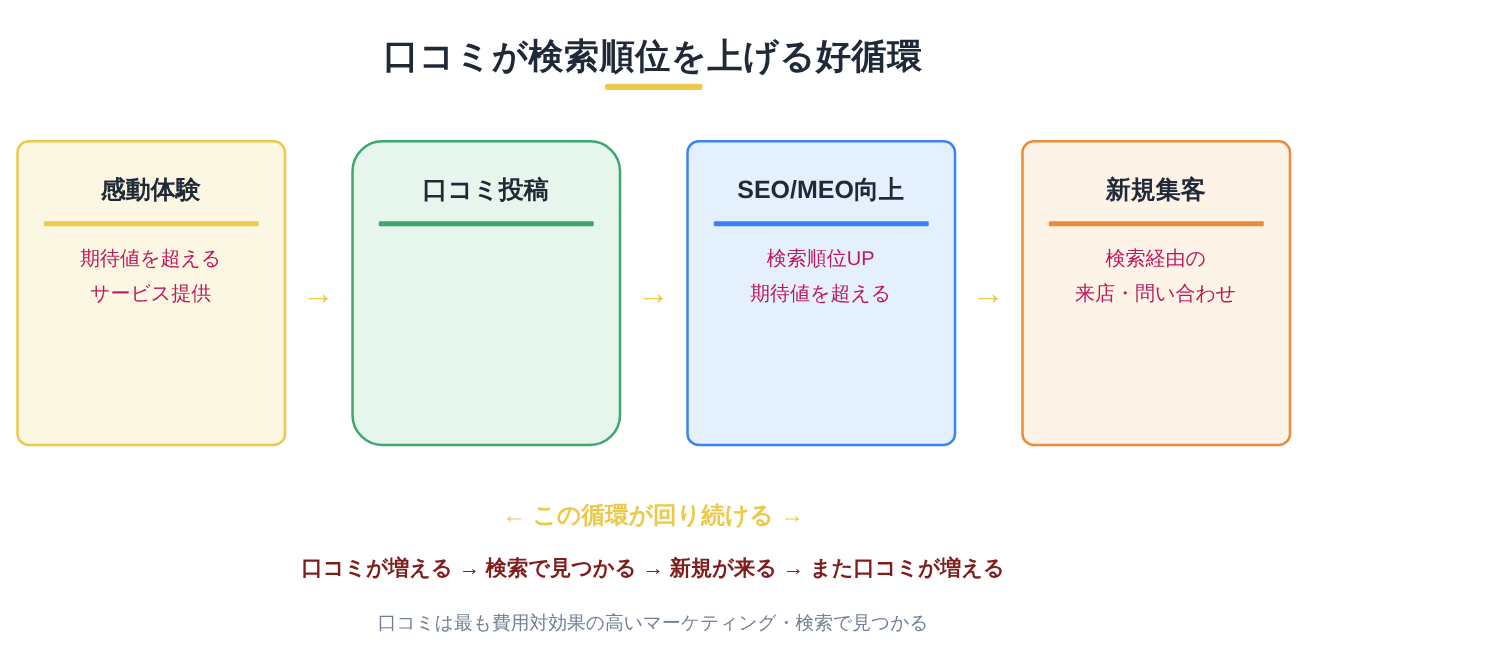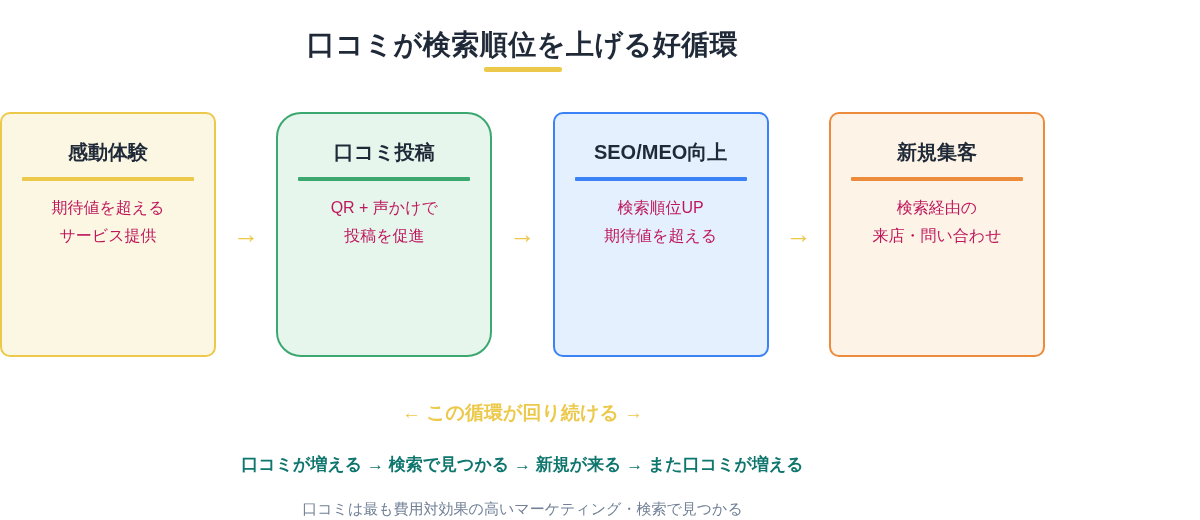--- a/index.html
+++ b/index.html
@@ -22,21 +22,21 @@
     letter-spacing: 0.5px;
   }
   .title-underline {
     width: 78px;
     height: 5px;
     margin: 7px auto 0;
     border-radius: 2px;
   }
   .flow {
     display: flex;
-    justify-content: space-between;
+    justify-content: center;
     align-items: stretch;
     margin-top: 40px;
   }
   .step {
     width: 216px;
     height: 245px;
     box-sizing: border-box;
     border: 2px solid;
     border-radius: 10px;
     padding-top: 26px;
@@ -69,26 +69,26 @@
     font-weight: normal;
   }
   .cycle-note {
     margin-top: 45px;
     text-align: center;
     font-size: 19px;
     line-height: 22px;
     font-weight: bold;
   }
   .chain {
-    margin-top: 31px;
+    margin-top: 21px;
     text-align: center;
     font-size: 17px;
     line-height: 20px;
     font-weight: bold;
-    color: #0f766e;
+    color: #7f1d1d;
   }
   .caption {
     margin-top: 25px;
     text-align: center;
     font-size: 15px;
     line-height: 17px;
     color: #718096;
   }
 </style>
 </head>
@@ -108,24 +108,20 @@
         <div>期待値を超える</div>
         <div>サービス提供</div>
       </div>
     </div>
 
     <div class="arrow" style="color: rgb(236, 201, 75);">→</div>
 
     <div class="step" style="border-color: rgb(60, 168, 112); background: rgb(230, 246, 236); border-radius: 25px;">
       <div class="step-title">口コミ投稿</div>
       <div class="step-divider" style="background: rgb(60, 168, 112);"></div>
-      <div class="step-body">
-        <div>QR + 声かけで</div>
-        <div>投稿を促進</div>
-      </div>
     </div>
 
     <div class="arrow" style="color: rgb(236, 201, 75);">→</div>
 
     <div class="step" style="border-color: rgb(59, 130, 246); background: rgb(228, 240, 253);">
       <div class="step-title">SEO/MEO向上</div>
       <div class="step-divider" style="background: rgb(59, 130, 246);"></div>
       <div class="step-body">
         <div>検索順位UP</div>
         <div>期待値を超える</div>

